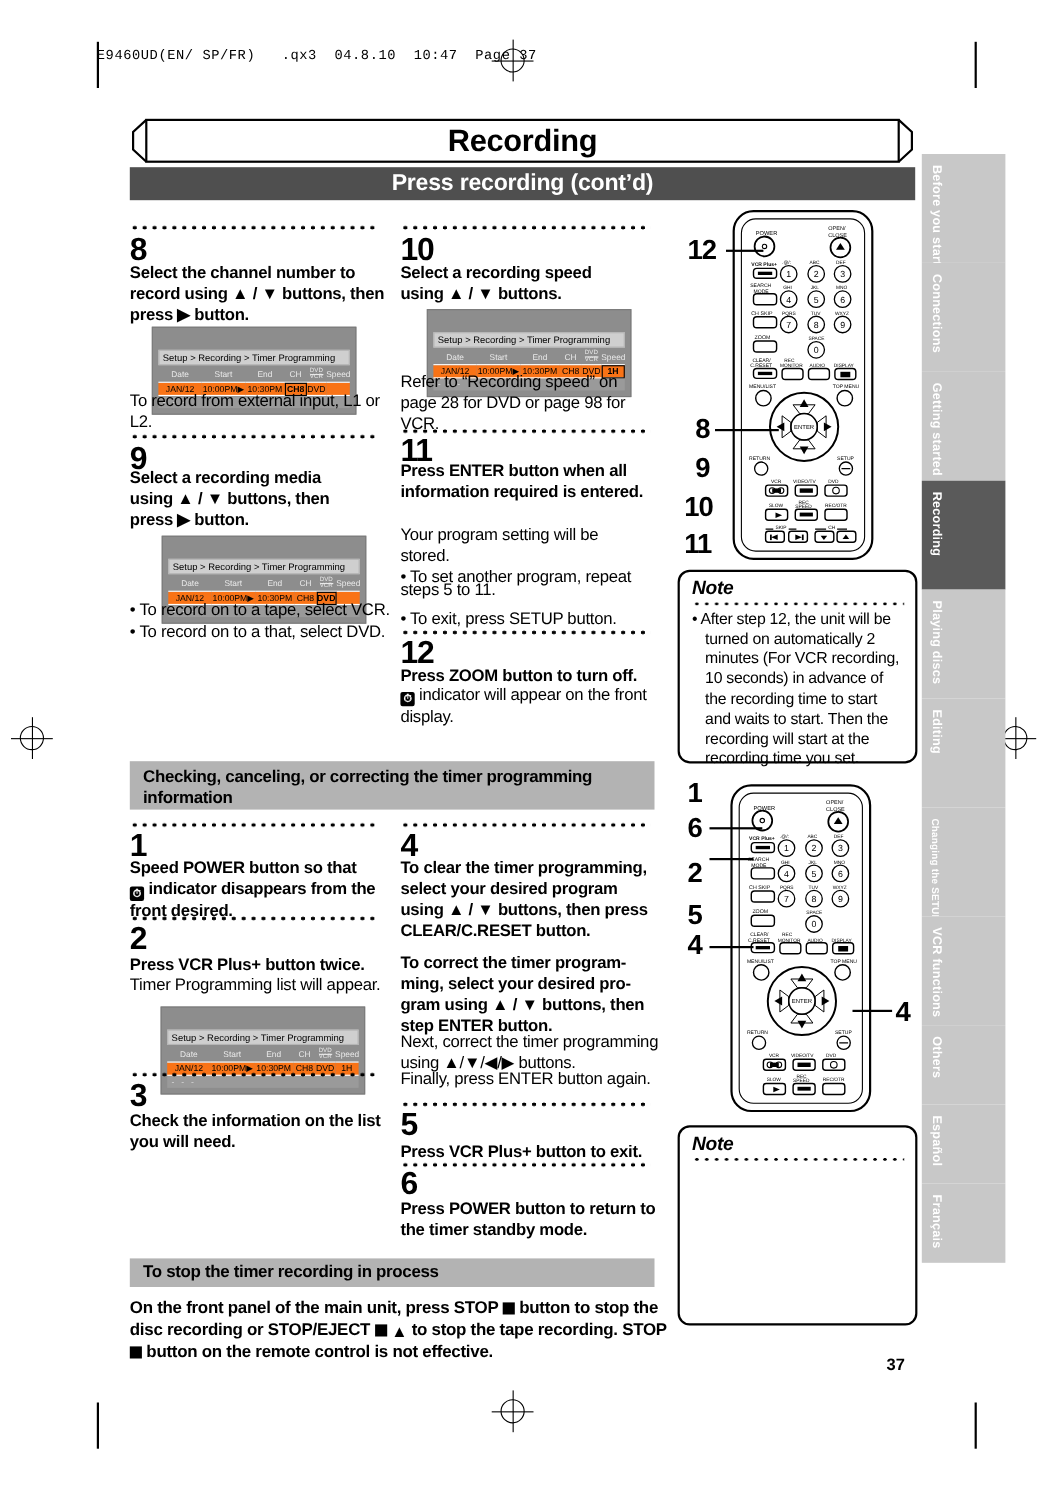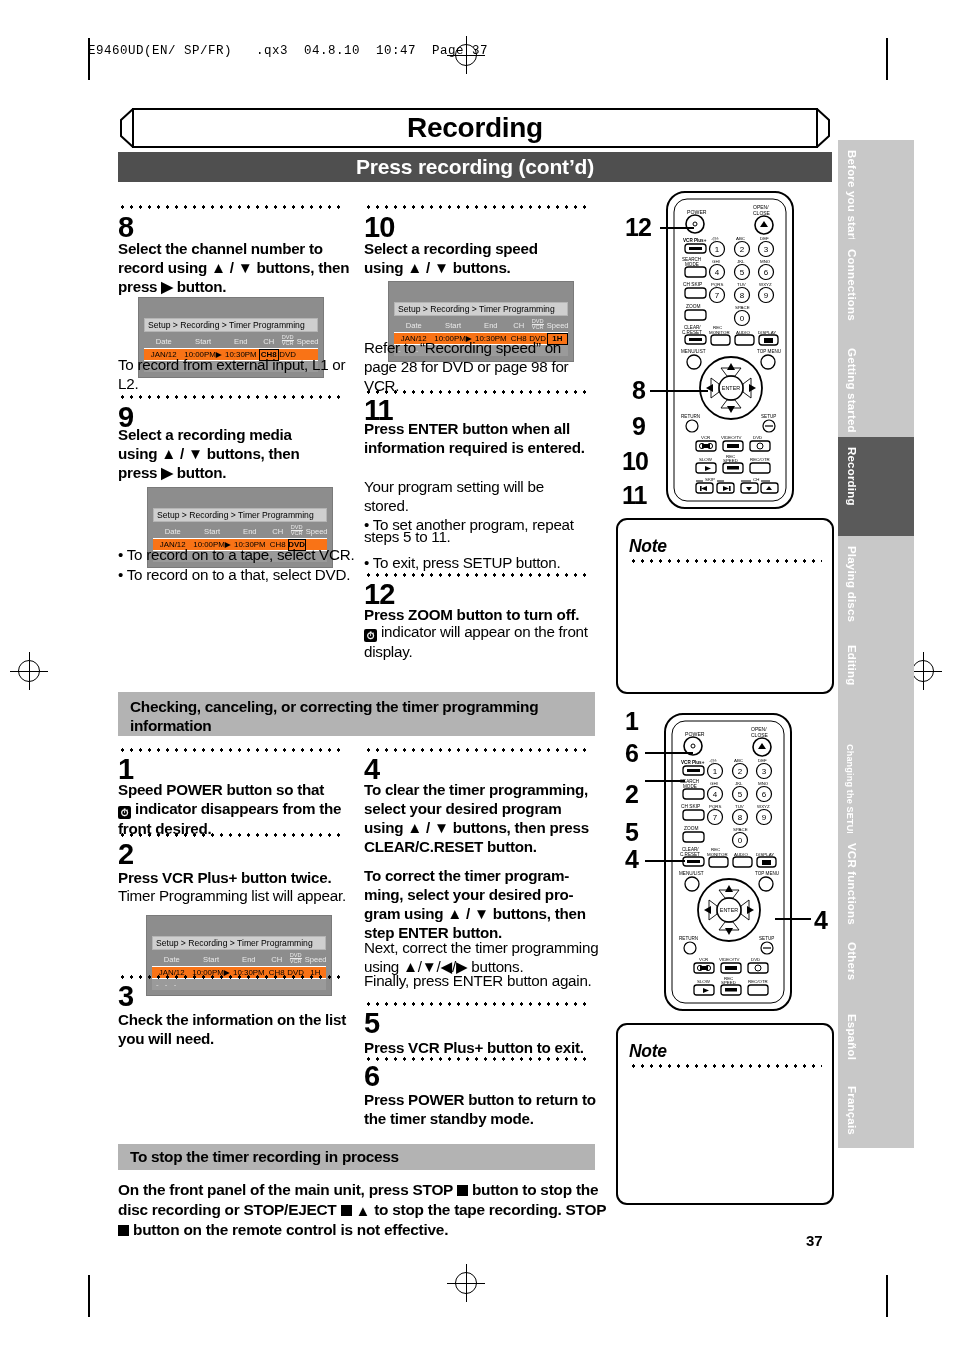--- a/index.html
+++ b/index.html
@@ -55,21 +55,21 @@
   .vcrhdr b{display:block;font-weight:normal;}
   .vcrhdr .u{border-bottom:1px solid #e9e9e9;}
 
   
   .sechdr{position:absolute;background:#b3b3b3;font-weight:bold;font-size:15.4px;
           line-height:1.22;padding:6px 10px 7px 12px;box-sizing:border-box;letter-spacing:-0.3px;}
 
   
   .note{position:absolute;border:2px solid #000;border-radius:11px;background:#fff;
         box-sizing:border-box;padding:6px 10px 8px 11px;}
-  .note-t{font-size:17.5px;font-weight:bold;font-style:italic;line-height:1;letter-spacing:-0.3px;margin-top:12px;}
+  .note-t{font-size:17.5px;font-weight:bold;font-style:italic;line-height:1;letter-spacing:-0.3px;}
   .note-d{margin:3px 0 3px 0;height:4px;
           background-image:radial-gradient(circle,#000 1.5px,transparent 1.6px);
           background-size:9px 4px;background-repeat:repeat-x;}
   .note-b{font-size:14.4px;line-height:1.27;letter-spacing:-0.25px;}
   .note-b .li{padding-left:12px;text-indent:-12px;}
 
   
   .clk{display:inline-block;width:13px;height:13px;background:#000;color:#fff;border-radius:2px;
        font-size:10px;line-height:13px;text-align:center;vertical-align:-2px;font-weight:bold;}
   .sq{display:inline-block;width:11px;height:11px;background:#000;vertical-align:-1px;}
@@ -471,20 +471,23 @@
 <div class="leader" style="left:660px;top:227px;width:34px;"></div>
 <div class="callout" style="left:632px;top:378px;">8</div>
 <div class="leader" style="left:650px;top:390px;width:58px;"></div>
 <div class="callout" style="left:632px;top:414px;">9</div>
 <div class="callout" style="left:622px;top:449px;">10</div>
 <div class="callout" style="left:622px;top:483px;">11</div>
 
 <div class="note" style="left:616px;top:518px;width:218px;height:176px;">
   <div class="note-t">Note</div>
   <div class="note-d"></div>
+  <div class="note-b">
+      <div class="li">• After step 12, the unit will be turned on automatically 2 minutes (For VCR recording, 10 seconds) in advance of the recording time to start and waits to start. Then the recording will start at the recording time you set.</div>
+    </div>
 </div>
 
 <div class="remote" style="left:663px;top:712px;">
 <svg width="130" height="300" viewBox="0 0 130 300">
   <rect x="2" y="2" width="126" height="296" rx="18" fill="#fff" stroke="#000" stroke-width="2"></rect>
   <rect x="9" y="9" width="112" height="282" rx="13" fill="none" stroke="#000" stroke-width="1"></rect>
   <text x="22" y="24" font-size="5.2" font-family="Liberation Sans, sans-serif">POWER</text>
   <circle cx="30" cy="34" r="9" fill="#fff" stroke="#000" stroke-width="1.6"></circle>
       <circle cx="30" cy="34" r="2" fill="none" stroke="#000"></circle>
   <text x="88" y="19" font-size="5" font-family="Liberation Sans, sans-serif">OPEN/</text>

